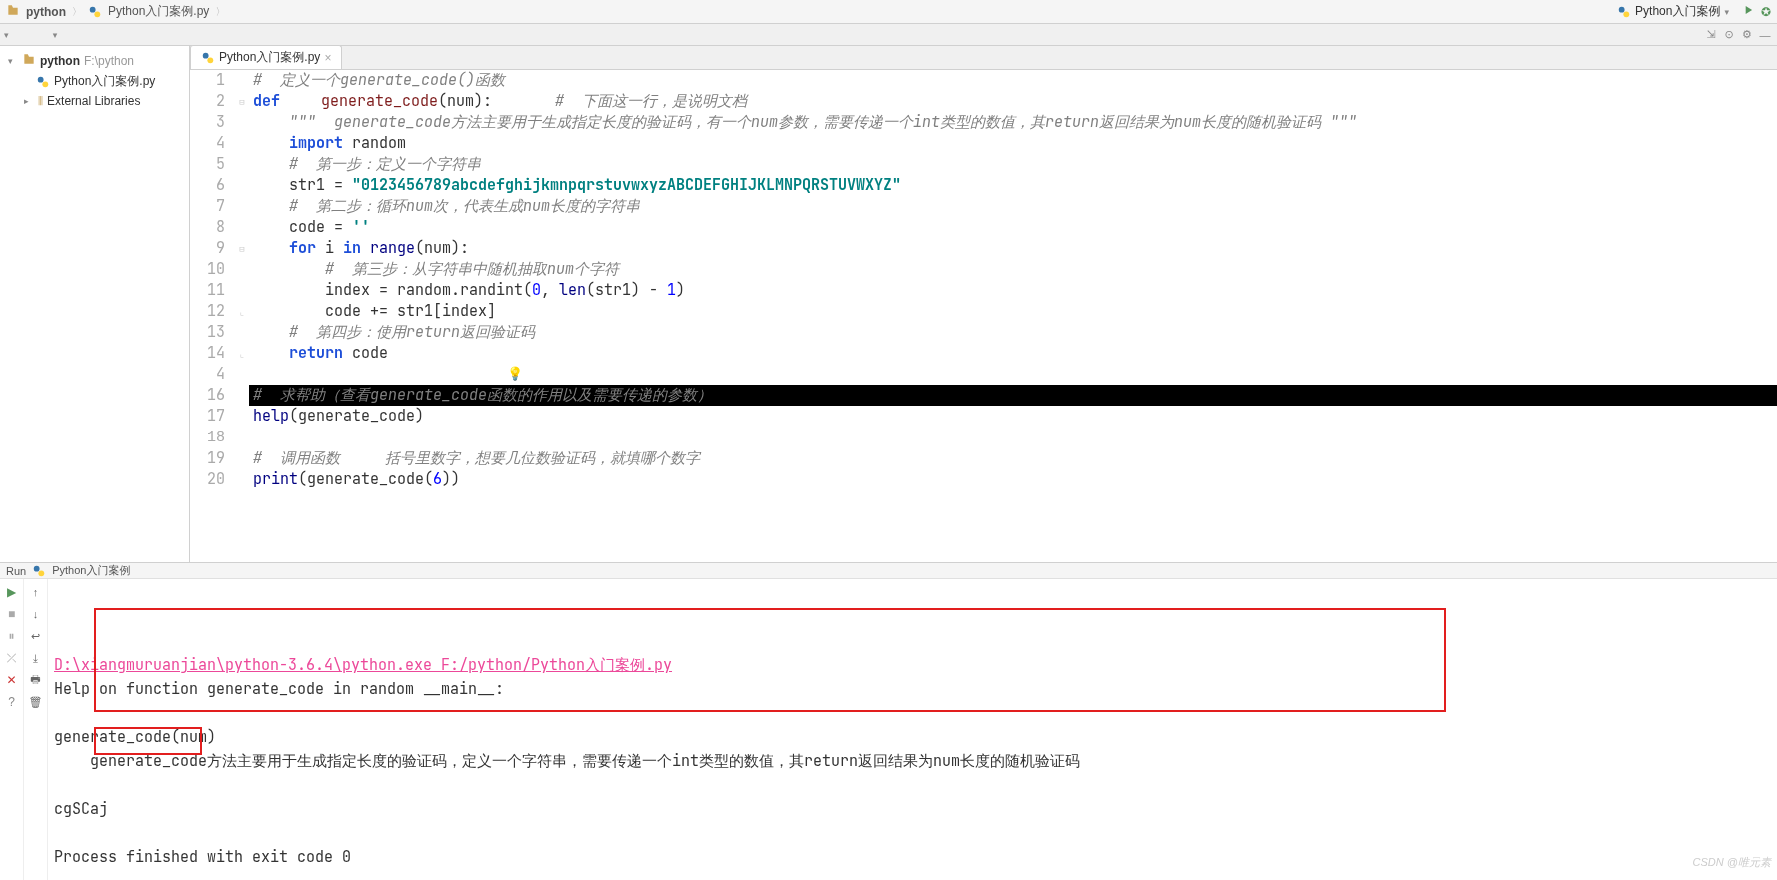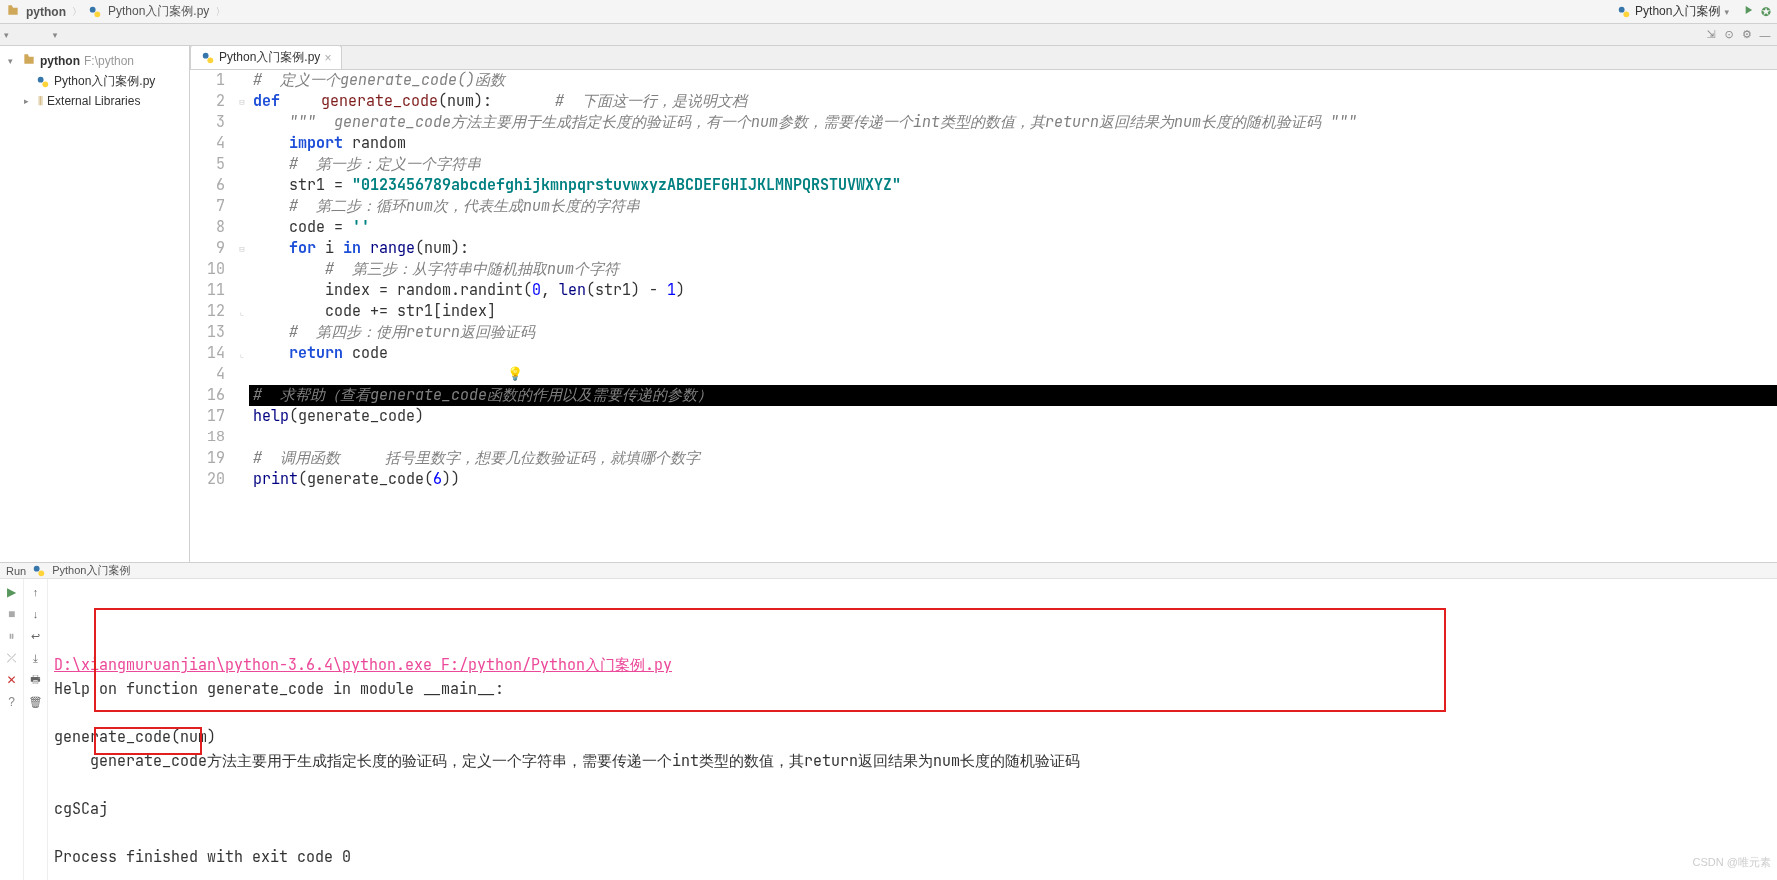--- a/index.html
+++ b/index.html
@@ -48,21 +48,21 @@
 
   .run-panel { border-top: 1px solid #d0d0d0; background: #fff; height: 240px; display:flex; flex-direction:column;}
   .run-header { height: 20px; display:flex; align-items:center; padding: 0 6px; gap:6px; font-size:11px; color:#555; background:#f5f5f5; border-bottom:1px solid #e0e0e0;}
   .run-body { flex:1; display:flex; }
   .run-toolbar { width: 24px; display:flex; flex-direction:column; align-items:center; gap:4px; padding:4px 0; border-right:1px solid #eee;}
   .run-toolbar span { width:18px; height:18px; display:flex; align-items:center; justify-content:center; font-size:12px; }
   .console { flex:1; font-family: "JetBrains Mono","DejaVu Sans Mono","Consolas",monospace; font-size:15px; line-height:24px; padding: 2px 6px; white-space:pre; position:relative;}
   .console .link { color: #ec4899; text-decoration:underline; }
   .console .box1 { position:absolute; border:2px solid #e21e1e; left:46px; top:29px; width:1352px; height:104px; pointer-events:none;}
   .console .box2 { position:absolute; border:2px solid #e21e1e; left:46px; top:148px; width:108px; height:28px; pointer-events:none;}
-  .watermark { position:fixed; right:6px; bottom:10px; font-size:11px; color:#ccc; }
+  .watermark { position:fixed; right:6px; bottom:10px; font-size:11px; color:#ccc;font-style:italic; }
   .out-toolbar { width:24px; display:flex; flex-direction:column; align-items:center; gap:4px; padding:4px 0; border-right:1px solid #eee;}
   .out-toolbar span { width:18px; height:18px; display:flex; align-items:center; justify-content:center; font-size:11px; color:#666;}
 </style>
 </head>
 <body>
 
 <div class="topbar">
   <div class="breadcrumb">
     <span class="folder-icon">
       <svg viewBox="0 0 24 24">
@@ -229,21 +229,21 @@
       <span>↓</span>
       <span>↩</span>
       <span>⤓</span>
       <span>🖶</span>
       <span>🗑</span>
     </div>
     <div class="console">
       <div class="box1"></div>
       <div class="box2"></div>
 <span class="link">D:\xiangmuruanjian\python-3.6.4\python.exe F:/python/Python入门案例.py</span>
-<span>Help on function generate_code in module __main__:</span>
+<span>Help on function generate_code in random __main__:</span>
 <span></span>
 <span>generate_code(num)</span>
 <span>    generate_code方法主要用于生成指定长度的验证码，定义一个字符串，需要传递一个int类型的数值，其return返回结果为num长度的随机验证码</span>
 <span></span>
 <span>cgSCaj</span>
 <span></span>
 <span>Process finished with exit code 0</span>
     </div>
   </div>
 </div>

